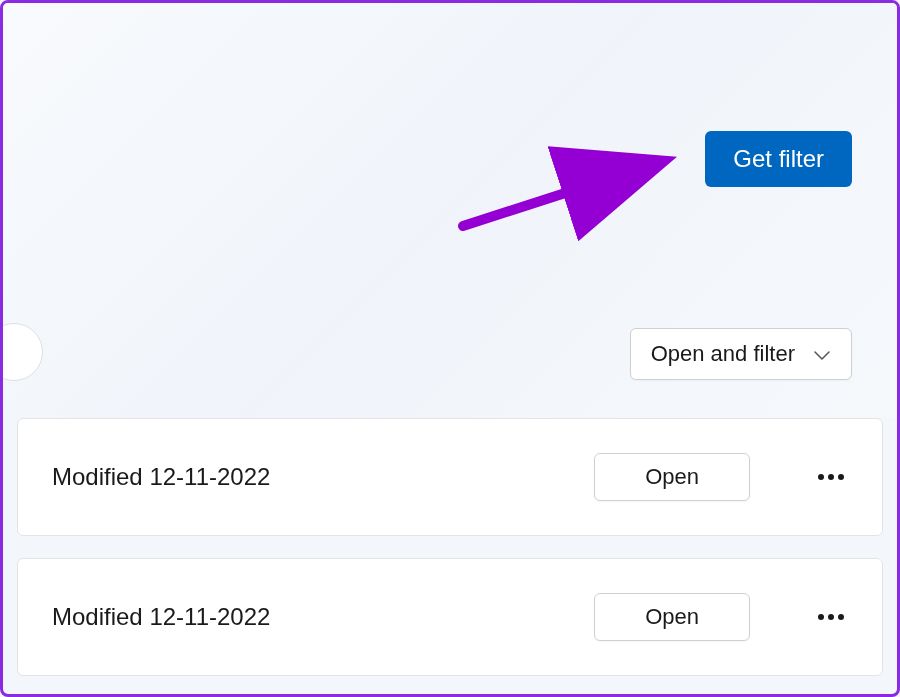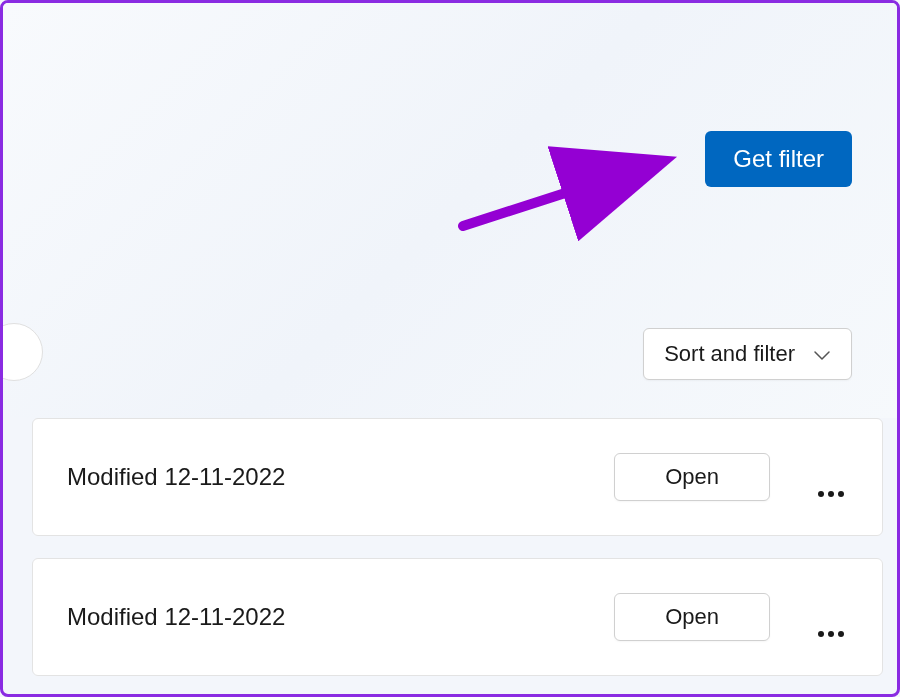--- a/index.html
+++ b/index.html
@@ -68,40 +68,39 @@
       top: 320px;
       left: -18px;
       width: 58px;
       height: 58px;
       border: 1px solid #e0e0e0;
       border-radius: 50%;
       background: #ffffff;
     }
     .item-list {
       padding: 0 14px;
-      margin-left: 15px;
     }
     .item-card {
       background: #ffffff;
       border: 1px solid #e3e3e3;
       border-radius: 6px;
       display: flex;
       align-items: center;
       justify-content: space-between;
       padding: 34px 30px 34px 34px;
       margin-bottom: 22px;
     }
     .modified-text {
       font-size: 24px;
       color: #1a1a1a;
     }
     .card-actions {
       display: flex;
-      align-items: flex-end;
-      gap: 40px;
+      align-items: center;
+      gap: 60px;
     }
     .open-btn {
       background: #ffffff;
       border: 1px solid #d0d0d0;
       border-radius: 6px;
       padding: 10px 50px;
       font-size: 22px;
       color: #1a1a1a;
       cursor: pointer;
       font-family: inherit;
@@ -139,21 +138,21 @@
   <svg class="arrow-annotation" viewBox="0 0 230 100">
     <defs>
       <marker id="arrowhead" markerWidth="12" markerHeight="10" refX="10" refY="5" orient="auto">
         <polygon points="0 0, 12 5, 0 10" fill="#9400d3"></polygon>
       </marker>
     </defs>
     <line x1="10" y1="85" x2="205" y2="22" stroke="#9400d3" stroke-width="10" marker-end="url(#arrowhead)" stroke-linecap="round"></line>
   </svg>
 
   <button class="sort-filter-btn">
-    <span>Sort and filter</span>
+    <span>Open and filter</span>
     <span class="chevron-down">
       <svg width="18" height="12" viewBox="0 0 18 12">
         <path d="M2 3 L9 10 L16 3" stroke="#555" stroke-width="1.5" fill="none" stroke-linecap="round" stroke-linejoin="round"></path>
       </svg>
     </span>
   </button>
 </div>
 
 <div class="item-list">
   <div class="item-card">

